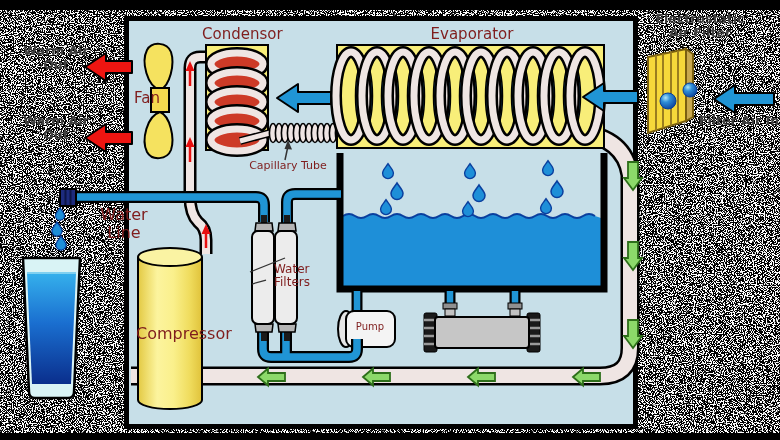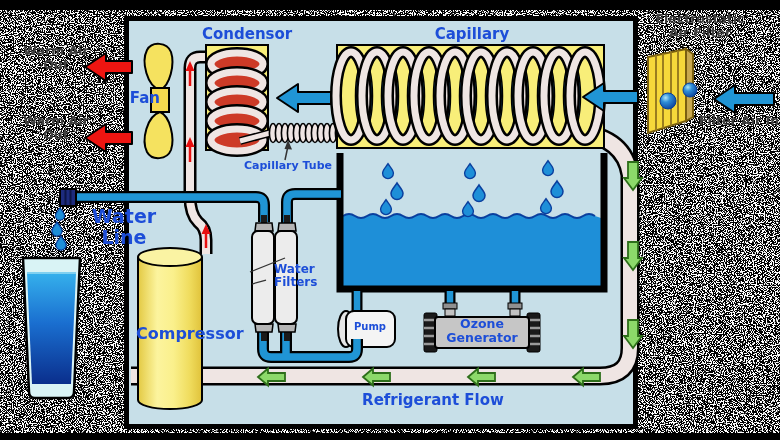--- a/index.html
+++ b/index.html
@@ -5,22 +5,22 @@
   html,body{margin:0;padding:0;background:#fff;}
   .stage{position:relative;width:780px;height:440px;overflow:hidden;background:#fff;
          font-family:"DejaVu Sans","Liberation Sans",sans-serif;}
   .noise-bg{position:absolute;left:0;top:0;z-index:1;}
   .bar{position:absolute;left:0;width:780px;background:#000;z-index:3;}
   .bar.top{top:0;height:10px;}
   .bar.bottom{top:433px;height:7px;}
   .cabinet{position:absolute;left:124px;top:16px;width:514px;height:413px;
            background:#c7dfe8;border:5px solid #000;box-sizing:border-box;z-index:2;}
   .overlay{position:absolute;left:0;top:0;z-index:4;}
-  .label{position:absolute;color:#1d4ed8;white-space:pre-line;text-align:center;
-         line-height:1.1;z-index:5;font-weight:bold;}
+  .label{position:absolute;color:#7f1d1d;white-space:pre-line;text-align:center;
+         line-height:1.1;z-index:5;}
   .label.bold{font-weight:bold;color:#404040;}
 </style>
 </head>
 <body>
 
 <div class="stage">
 
   <svg class="noise-bg" width="780" height="440">
     <defs>
       <filter id="nz" x="0" y="0" width="100%" height="100%">
@@ -292,31 +292,28 @@
 
     <g>
       <line x1="285" y1="160" x2="288" y2="146" stroke="#333" stroke-width="1.5"></line>
       <polygon points="288,140 284.5,149 292,149.5" fill="#333"></polygon>
       <line x1="250" y1="272" x2="285" y2="258" stroke="#333" stroke-width="1.3"></line>
       <line x1="252" y1="284" x2="266" y2="280" stroke="#333" stroke-width="1.3"></line>
     </g>
   </svg>
 
   <div class="label" style="left:202px;top:26px;width:76px;font-size:15px;">Condensor</div>
-  <div class="label" style="left:428px;top:26px;width:88px;font-size:15px;">Capillary</div>
+  <div class="label" style="left:428px;top:26px;width:88px;font-size:15px;">Evaporator</div>
   <div class="label" style="left:126px;top:90px;width:34px;font-size:15px;text-align:right;">Fan</div>
   <div class="label" style="left:233px;top:160px;width:110px;font-size:11px;">Capillary Tube</div>
-  <div class="label" style="left:84px;top:206px;width:80px;font-size:19px;">Water Line</div>
+  <div class="label" style="left:84px;top:206px;width:80px;font-size:16px;">Water Line</div>
   <div class="label" style="left:230px;top:263px;width:44px;font-size:12px;text-align:left;margin-left:44px;">Water
 Filters</div>
   <div class="label" style="left:136px;top:325px;width:68px;font-size:16px;">Compressor</div>
   <div class="label" style="left:348px;top:321px;width:44px;font-size:10px;">Pump</div>
-  <div class="label" style="left:434px;top:317px;width:96px;font-size:12.5px;">Ozone
-Generator</div>
-  <div class="label" style="left:348px;top:392px;width:170px;font-size:15px;">Refrigerant Flow</div>
   <div class="label bold" style="left:16px;top:44px;width:80px;font-size:12.5px;">Warm Air
 Out</div>
   <div class="label bold" style="left:16px;top:114px;width:80px;font-size:12.5px;">Warm Air
 Out</div>
   <div class="label bold" style="left:644px;top:12px;width:112px;font-size:12.5px;">Electrostatic
 Air Filter</div>
   <div class="label bold" style="left:698px;top:114px;width:82px;font-size:12.5px;">Filter Air In</div>
 </div>
 
 </body></html>

